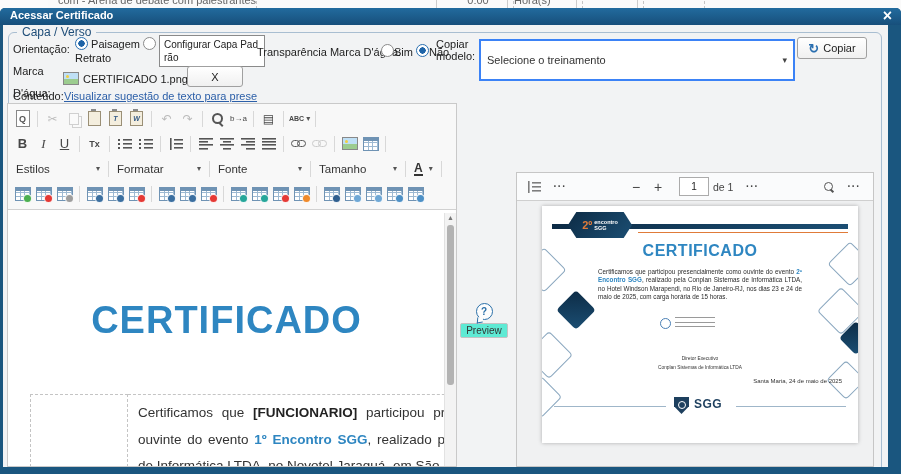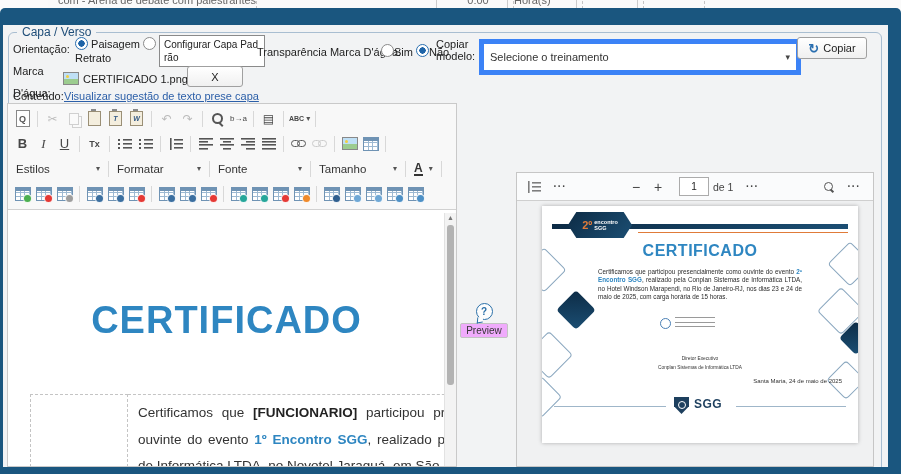--- a/index.html
+++ b/index.html
@@ -21,21 +21,21 @@
   
   .gbox{position:absolute;left:5px;top:7px;width:872px;height:600px;border:1px solid #a9bed1;border-radius:6px;}
   .legend{position:absolute;left:12px;top:0;background:#f2f3f4;padding:0 5px;font-size:12px;color:#1f4e79;}
   .legend .lnk{cursor:pointer;}
 
   .lbl{position:absolute;font-size:11px;color:#222;white-space:nowrap;}
   .bold{font-weight:bold;}
   .radio{display:inline-block;width:11px;height:11px;border:1px solid #8a8a8a;border-radius:50%;background:#fff;vertical-align:-2px;}
   .radio.on{border-color:#2a6fb0;background:radial-gradient(circle,#1e64a8 0 3px,#fff 3.4px);}
   .btn{position:absolute;display:flex;align-items:center;justify-content:center;gap:4px;border:1px solid #a0a0a0;border-radius:3px;background:linear-gradient(#ffffff,#f0f0f0);font-size:11px;color:#222;cursor:pointer;}
-  .sel{position:absolute;display:flex;align-items:center;border:5px solid #3b82f6;background:#fff;font-size:11px;color:#333;padding:4px 6px;cursor:pointer;gap:26px;}
+  .sel{position:absolute;display:flex;align-items:center;border:2px solid #3b82f6;background:#fff;font-size:11px;color:#333;padding:10px 6px;cursor:pointer;gap:26px;}
   .sel .chev{margin-left:auto;font-size:9px;color:#444;}
   .cfgbox{position:absolute;border:1px solid #8a8a8a;background:#fff;font-size:10px;color:#222;padding:2px 4px;word-break:break-all;line-height:13px;cursor:pointer;}
   .link{font-size:11px;color:var(--link);text-decoration:underline;cursor:pointer;white-space:nowrap;}
   .refresh{color:#2a6fb0;font-weight:bold;font-size:13px;}
 
   
   .editor{position:absolute;left:4px;top:78px;width:450px;height:364px;border:1px solid #c9c9c9;background:#fff;box-sizing:border-box;}
   .tbar{background:#f8f8f8;border-bottom:1px solid #d1d1d1;padding:2px 4px 3px 4px;}
   .trow{display:flex;align-items:center;height:25px;}
   .tbi{display:inline-flex;align-items:center;justify-content:center;min-width:19px;height:18px;margin:0 1px;border-radius:2px;font-size:12px;color:#474747;cursor:pointer;position:relative;}
@@ -88,21 +88,21 @@
   .ws1{word-spacing:5px;}
   .ws2{word-spacing:2px;}
   .ed-scroll{position:absolute;right:0;top:109px;width:12px;height:253px;background:#f3f3f3;border-left:1px solid #e2e2e2;box-sizing:border-box;}
   .ed-scroll .up{position:absolute;top:1px;left:2px;font-size:7px;color:#777;}
   .ed-scroll .thumb{position:absolute;left:2px;top:12px;width:7px;height:160px;background:#b3b3b3;border-radius:3px;}
 
   
   .pvwrap{position:absolute;left:457px;top:276px;width:48px;text-align:center;}
   .bubble{display:inline-flex;align-items:center;justify-content:center;width:15px;height:15px;border:1.6px solid #2a6fa8;border-radius:50%;color:#2a6fa8;font-size:10px;font-weight:bold;position:relative;background:#fdfdfd;cursor:pointer;}
   .bubble::after{content:"";position:absolute;left:0px;bottom:-4px;width:5px;height:5px;background:#fdfdfd;border-left:1.6px solid #2a6fa8;border-bottom:1.6px solid #2a6fa8;transform:rotate(-10deg) skew(-15deg);}
-  .pvbtn{margin-top:3px;display:block;border:1px solid #c3c3c3;border-radius:2px;background:#f0abfc;font-size:10px;color:#333;padding:1px 0;cursor:pointer;}
+  .pvbtn{margin-top:3px;display:block;border:1px solid #c3c3c3;border-radius:2px;background:#5eead4;font-size:10px;color:#333;padding:1px 0;cursor:pointer;}
 
   
   .panel{position:absolute;left:513px;top:147px;width:358px;height:295px;border:1px solid #c6c6c6;background:#f0f1f2;box-sizing:border-box;}
   .ptool{position:relative;height:27px;background:#fafbfc;border-bottom:1px solid #cfcfcf;display:flex;align-items:center;font-size:11px;color:#444;}
   .pti{display:inline-flex;align-items:center;justify-content:center;min-width:18px;height:18px;cursor:pointer;color:#444;}
   .dots{letter-spacing:1px;font-weight:bold;font-size:10px;}
   .pz{font-size:14px;}
   .pg{width:24px;height:15px;border:1px solid #ababab;text-align:center;font-size:10px;font-family:"Liberation Sans",sans-serif;color:#222;background:#fff;}
   .pof{font-size:10.5px;color:#444;margin:0 4px;}
   .pmag{width:7px;height:7px;border:1.6px solid #555;border-radius:50%;position:relative;}
@@ -138,20 +138,24 @@
     <div class="row">
       <span class="cell" style="left:4px;border-left:none;">com - Arena de debate com palestrantes</span>
       <span class="cell" style="left:388px;width:70px;text-align:center;">0:00</span>
       <span class="cell" style="left:459px;width:68px;">Hora(s)</span>
       <span class="cell" style="left:528px;width:60px;"></span>
       <span class="cell" style="left:589px;width:60px;"></span>
     </div>
   </div>
 
   <div class="dialog">
+    <div class="titlebar">
+      <span class="ttl">Acessar Certificado</span>
+      <span class="cls">×</span>
+    </div>
 
     <div class="dbody">
       <div class="gbox"></div>
       <div class="legend" style="position:absolute;left:14px;top:0px;">
         <span class="lnk">Capa</span><span> / </span><span>Verso</span>
       </div>
 
       <span class="lbl" style="left:10px;top:18px;">Orientação:</span>
       <span style="position:absolute;left:72px;top:12px;width:88px;font-size:11px;color:#222;line-height:14px;">
         <span class="radio on"></span>
@@ -176,21 +180,21 @@
         <span>Copiar</span>
       </span>
 
       <span class="lbl" style="left:10px;top:40px;">Marca</span>
       <span class="lbl" style="left:10px;top:62px;">D'água:</span>
       <span class="ic-img" style="position:absolute;left:60px;top:47px;"></span>
       <span class="lbl" style="left:80px;top:48px;">CERTIFICADO 1.png</span>
       <span class="btn" style="left:184px;top:41px;width:54px;height:19px;">X</span>
 
       <span class="lbl" style="left:10px;top:65px;">Conteúdo:</span>
-      <span class="link" style="position:absolute;left:61px;top:65px;">Visualizar sugestão de texto prese capa</span>
+      <span class="link" style="position:absolute;left:61px;top:65px;">Visualizar sugestão de texto para prese</span>
 
       <div class="editor">
         <div class="tbar">
           <div class="trow">
             <span class="tbi">
                 <span class="ic-doc">Q</span>
               </span>
             <span class="sep"></span>
             <span class="tbi dis">✂</span>
             <span class="tbi dis">

